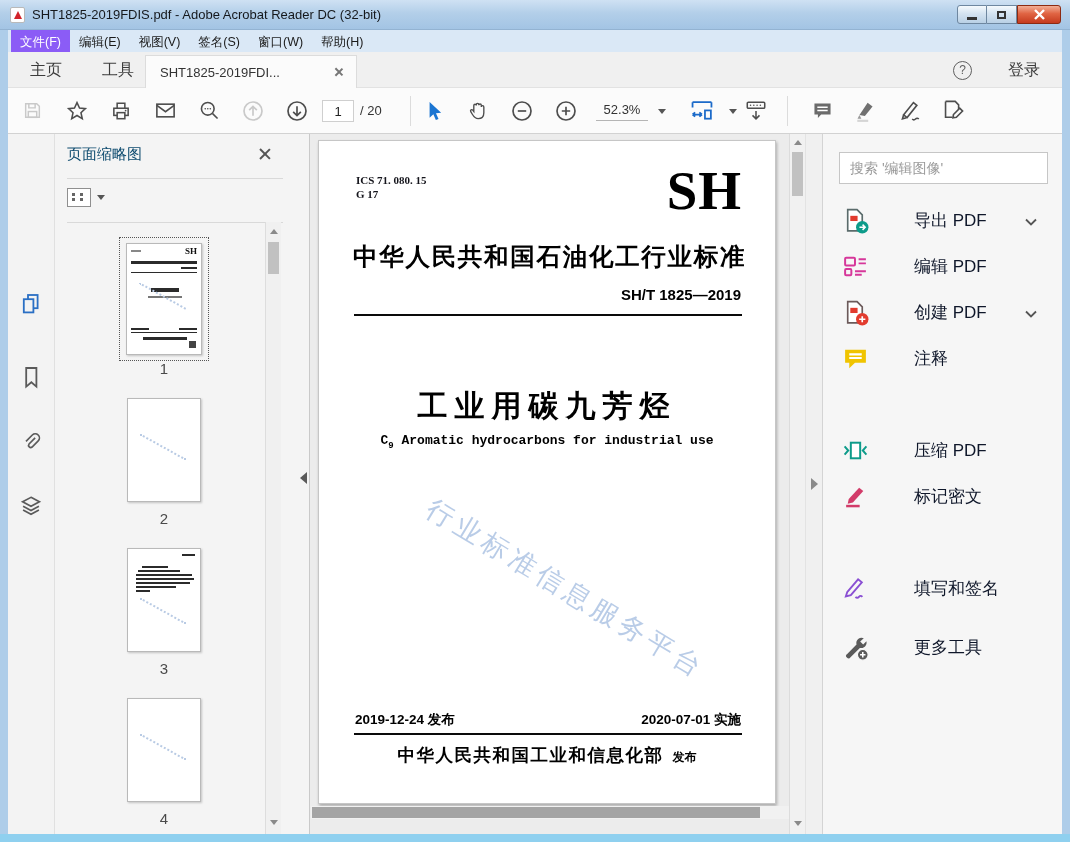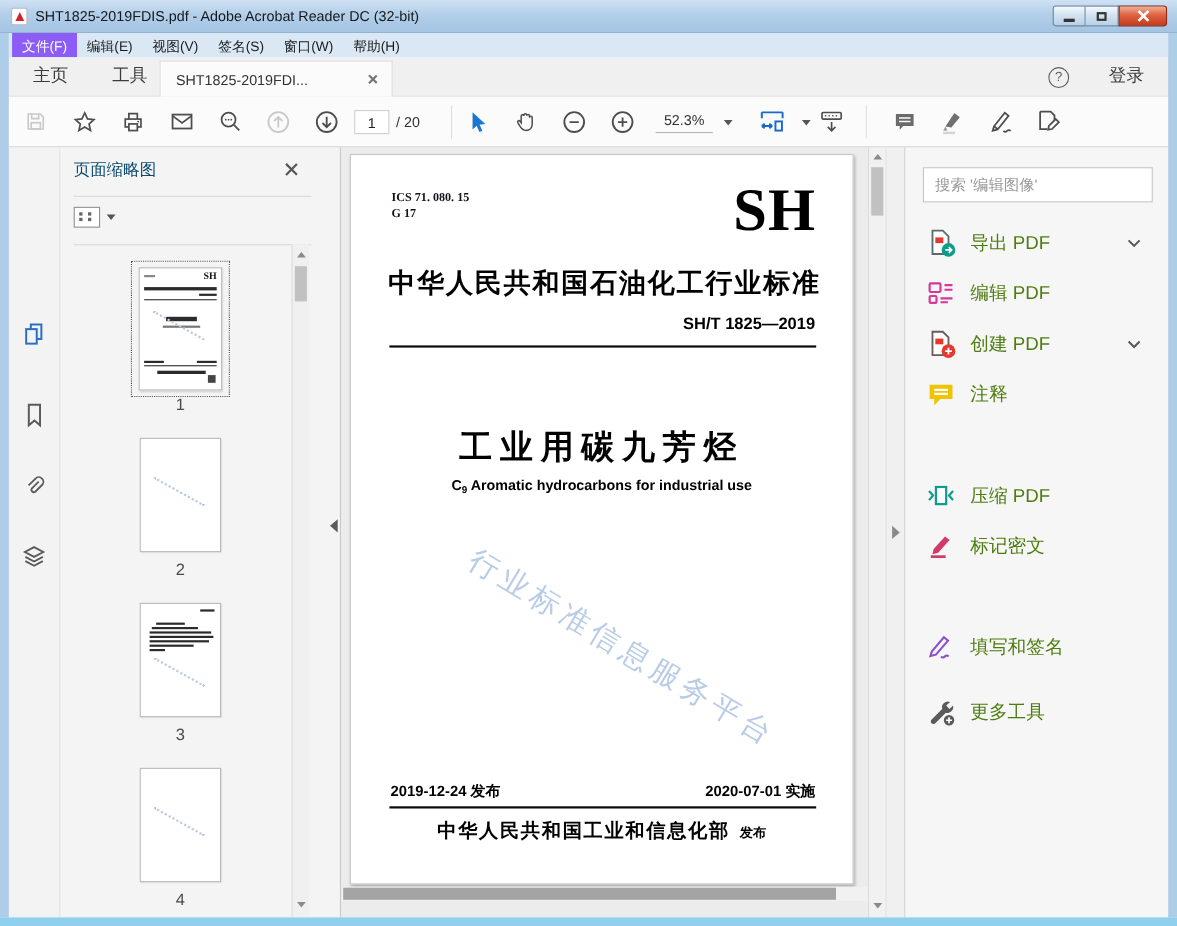--- a/index.html
+++ b/index.html
@@ -130,41 +130,41 @@
     font-size:11px; line-height:14px; color:#15151c; }
   .sh-logo { position:absolute; right:33px; top:18px; font-family:"Liberation Serif",serif; font-weight:bold;
     font-size:55px; letter-spacing:1px; color:#000; }
   .std-caption { position:absolute; left:34px; width:392px; top:99px; font-size:24.5px; font-weight:bold;
     color:#000; text-align:justify; text-align-last:justify; white-space:nowrap; letter-spacing:.5px; }
   .std-number { position:absolute; right:34px; top:145px; font-size:15px; font-weight:bold; color:#000; }
   .rule { position:absolute; left:35px; right:33px; height:2px; background:#0a0a0a; }
   .doc-title { position:absolute; left:0; width:100%; top:245px; text-align:center; font-size:30px;
     font-weight:bold; letter-spacing:7px; color:#000; }
   .doc-sub { position:absolute; left:0; width:100%; top:292px; text-align:center;
-    font-family:Liberation Sans, sans-serif; font-weight:bold; font-size:13px; color:#000; }
+    font-family:Liberation Mono, monospace; font-weight:bold; font-size:13px; color:#000; }
   .doc-sub sub { font-size:9px; }
   .watermark { position:absolute; left:62px; top:430px; width:370px; text-align:center;
     transform:rotate(31deg); font-size:27px; letter-spacing:5px; color:rgba(128,163,212,.55);
     white-space:nowrap; }
   .date-row { position:absolute; left:36px; right:34px; top:570px; display:flex;
     justify-content:space-between; font-size:13.5px; font-weight:bold; color:#000; }
   .publisher-row { position:absolute; left:0; width:100%; top:602px; text-align:center; color:#000; }
   .publisher-main { font-size:17.5px; font-weight:bold; letter-spacing:1.5px; }
   .publisher-suffix { font-size:12px; font-weight:bold; margin-left:9px; }
 
   
   .tools-pane { position:absolute; left:822px; top:134px; width:240px; bottom:8px; background:#f6f6f6;
     border-left:1px solid #d4d4d4; }
   .search-box { position:absolute; left:16px; top:18px; width:209px; height:32px; border:1px solid #c6c6c6;
     background:#fff; font-size:14px; color:#333; padding:0 10px; font-family:"Liberation Sans",sans-serif; }
   .search-box::placeholder { color:#9a9a9a; }
   .tool-row { position:absolute; left:0; width:100%; height:46px; display:flex; align-items:center;
     padding-left:19px; }
   .tool-ic { width:27px; height:27px; margin-right:13px; flex:0 0 auto; }
-  .tool-label { font-size:17px; color:#4d7c0f; }
+  .tool-label { font-size:17px; color:#0f172a;margin-left:32px; }
   .tool-chev { position:absolute; right:24px; top:17px; }
 </style>
 </head>
 <body>
 
 <div class="window">
 
   <div class="titlebar">
     <span class="pdficon"></span>
     <span class="title-text">SHT1825-2019FDIS.pdf - Adobe Acrobat Reader DC (32-bit)</span>

